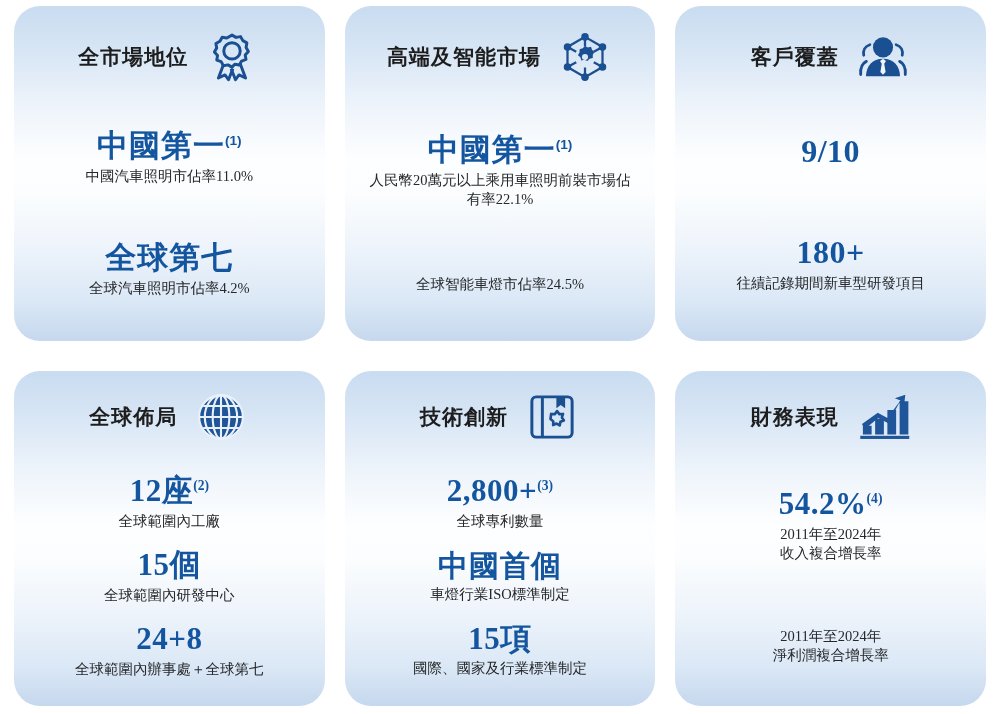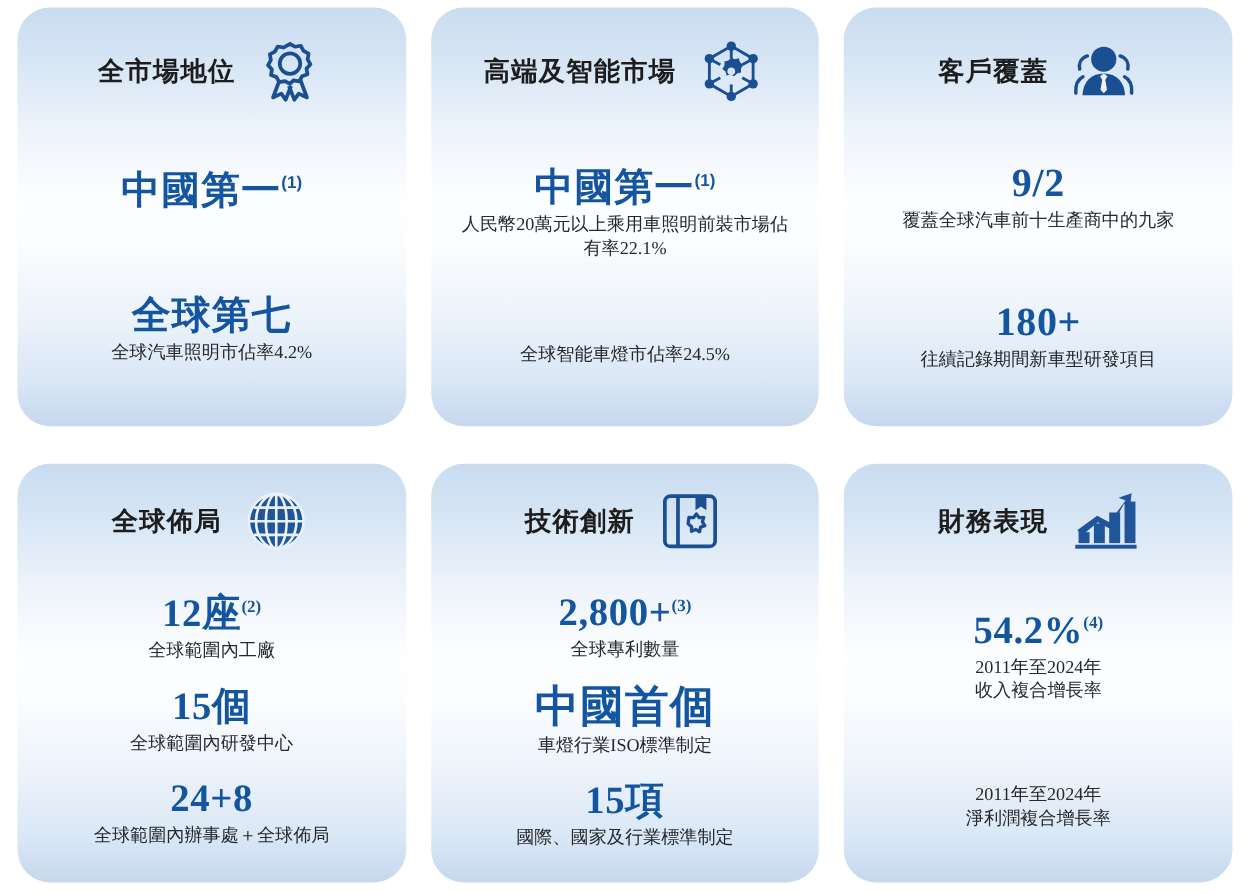--- a/index.html
+++ b/index.html
@@ -113,21 +113,21 @@
     font-size: 14.5px;
     color: #26282b;
     line-height: 1.32;
     margin-top: 3px;
     padding: 0 4px;
   }
 
   
   .card.dense .card-header { height: 86px; }
   .card.dense .card-body { justify-content: space-evenly; padding-bottom: 10px; }
-  .card.dense .stat-value.cjk { font-size: 35px; }
+  .card.dense .stat-value.cjk { font-size: 30px; }
   .card.dense .stat-value.num { font-size: 31px; }
 
   
   .card.finance .card-body { justify-content: space-around; }
 </style>
 </head>
 <body>
 
 <div class="board">
 
@@ -141,20 +141,21 @@
             <circle cx="32" cy="25" r="9.4"></circle>
             <path d="M22.5 40 L16.5 56 L24 52.5 L28 58 L33 45.5"></path>
             <path d="M41.5 40 L47.5 56 L40 52.5 L36 58 L31 45.5"></path>
           </g>
         </svg>
       </span>
     </div>
     <div class="card-body">
       <div class="stat">
         <div class="stat-value cjk"><span>中國第一</span><span class="sup">(1)</span></div>
+        <div class="stat-caption">中國汽車照明市佔率11.0%</div>
       </div>
       <div class="stat">
         <div class="stat-value cjk"><span>全球第七</span><span class="sup"></span></div>
         <div class="stat-caption">全球汽車照明市佔率4.2%</div>
       </div>
     </div>
   </div>
 
   <div class="card">
     <div class="card-header">
@@ -203,22 +204,21 @@
           <g fill="#1a4f91">
             <circle cx="32" cy="21" r="11.5"></circle>
             <path d="M32 34 C20 34 13 42 12.5 54 L51.5 54 C51 42 44 34 32 34 Z"></path>
           </g>
           <path d="M32 34 l-3.4 2.6 2 3.2 -1.6 9.2 3 3.2 3-3.2 -1.6-9.2 2-3.2z" fill="#eef5fc"></path>
         </svg>
       </span>
     </div>
     <div class="card-body">
       <div class="stat">
-        <div class="stat-value num"><span>9/2</span><span class="sup"></span></div>
-        <div class="stat-caption">覆蓋全球汽車前十生產商中的九家</div>
+        <div class="stat-value num"><span>9/10</span><span class="sup"></span></div>
       </div>
       <div class="stat">
         <div class="stat-value num"><span>180+</span><span class="sup"></span></div>
         <div class="stat-caption">往績記錄期間新車型研發項目</div>
       </div>
     </div>
   </div>
 
   <div class="card dense">
     <div class="card-header">
@@ -242,21 +242,21 @@
       <div class="stat">
         <div class="stat-value num"><span>12座</span><span class="sup">(2)</span></div>
         <div class="stat-caption">全球範圍內工廠</div>
       </div>
       <div class="stat">
         <div class="stat-value num"><span>15個</span><span class="sup"></span></div>
         <div class="stat-caption">全球範圍內研發中心</div>
       </div>
       <div class="stat">
         <div class="stat-value num"><span>24+8</span><span class="sup"></span></div>
-        <div class="stat-caption">全球範圍內辦事處＋全球佈局</div>
+        <div class="stat-caption">全球範圍內辦事處＋全球第七</div>
       </div>
     </div>
   </div>
 
   <div class="card dense">
     <div class="card-header">
       <span class="card-title">技術創新</span>
       <span class="card-icon">
         <svg width="56" height="56" viewBox="0 0 64 64">
           <g fill="none" stroke="#1a4f91" stroke-width="3.4" stroke-linejoin="round">

